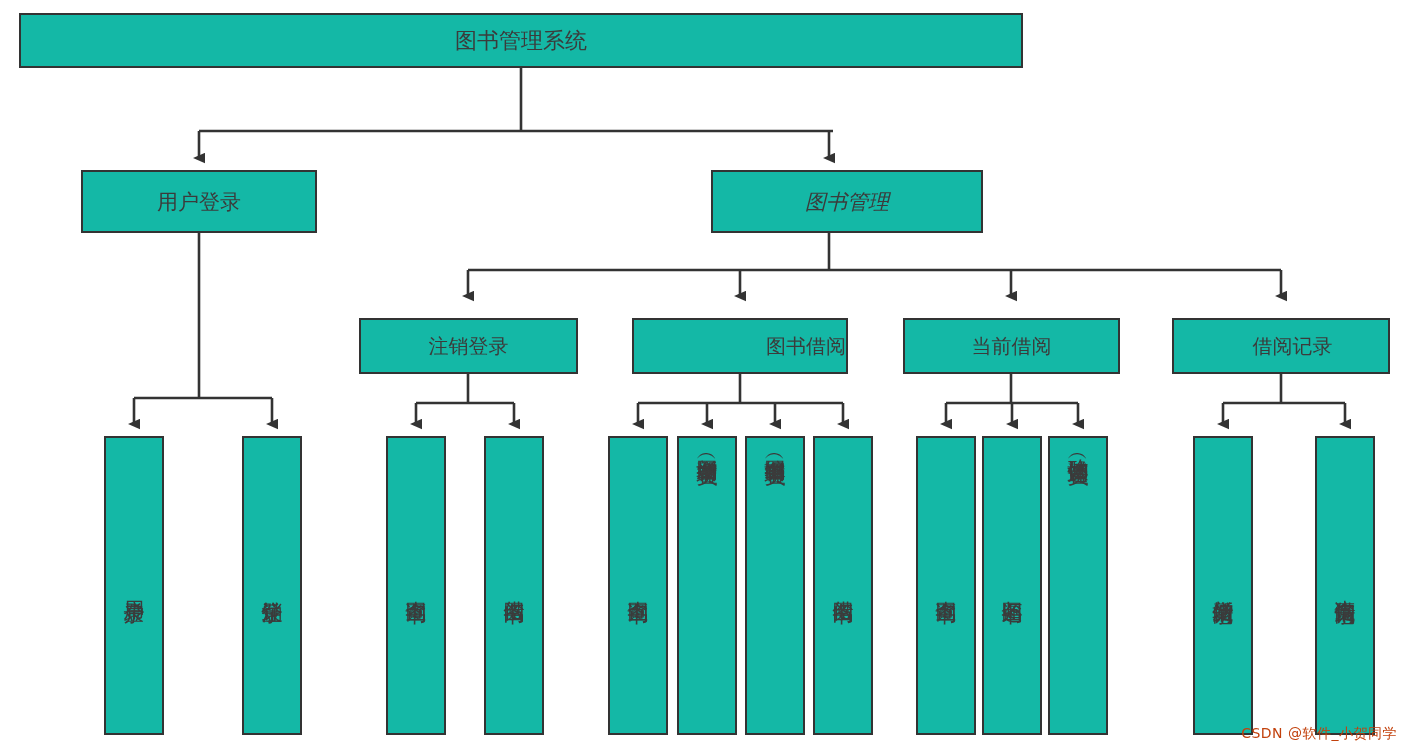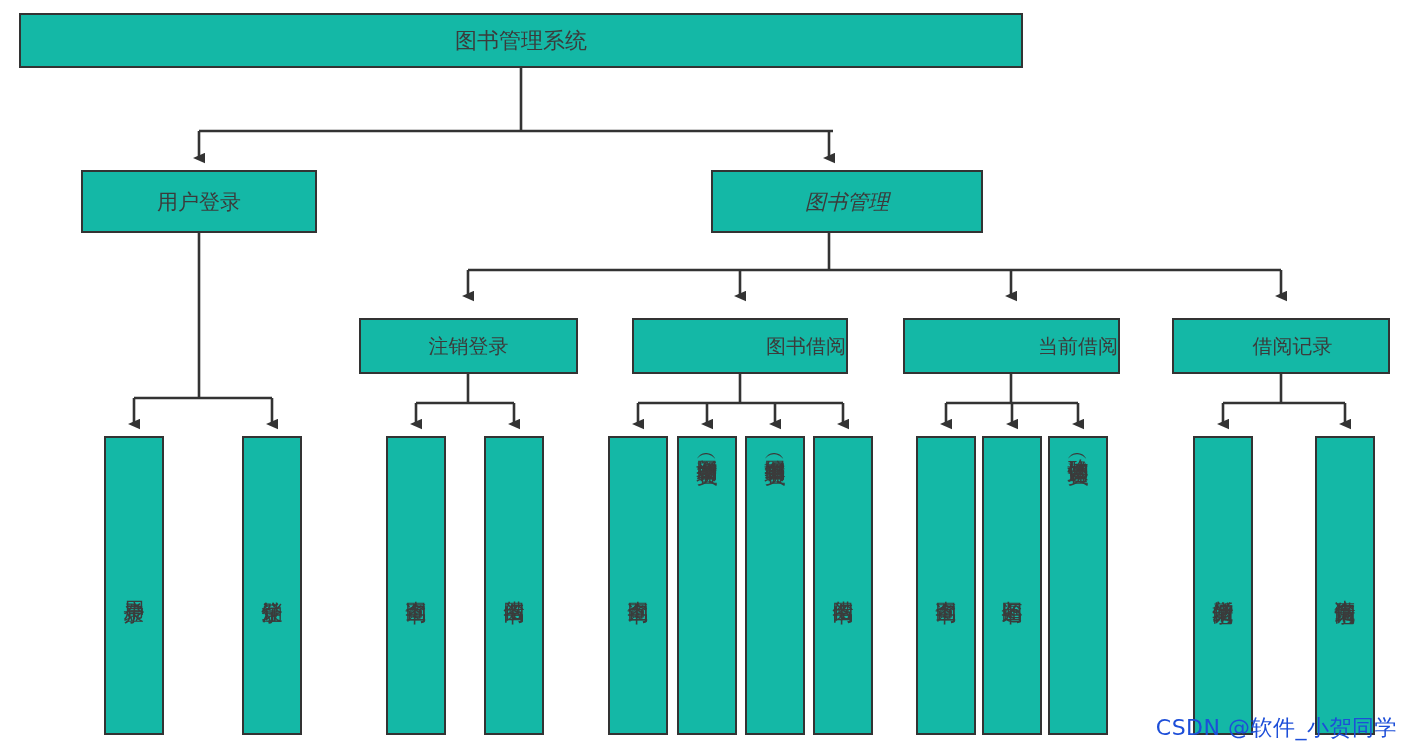--- a/index.html
+++ b/index.html
@@ -64,22 +64,22 @@
     justify-content: center;
   }
   .leaf-inner.top {
     align-items: flex-start;
     padding-top: 4px;
   }
   .watermark {
     position: absolute;
     right: 8px;
     bottom: 4px;
-    font-size: 22px;
-    color: #1d4ed8;
+    font-size: 14px;
+    color: #c2410c;
     letter-spacing: 0.5px;
     white-space: nowrap;
   }
 </style>
 </head>
 <body>
 
 <div id="canvas">
 
   <svg id="edges" viewBox="0 0 1405 747">
@@ -142,21 +142,21 @@
   <div class="node node-l1" style="left:711px; top:170px; width:272px; height:63px;font-style:italic;">
     <span>图书管理</span>
   </div>
 
   <div class="node node-l2" style="left:359px; top:318px; width:219px; height:56px;">
     <span>注销登录</span>
   </div>
   <div class="node node-l2" style="left:632px; top:318px; width:216px; height:56px;justify-content:flex-end;">
     <span>图书借阅</span>
   </div>
-  <div class="node node-l2" style="left:903px; top:318px; width:217px; height:56px;justify-content:flex-end;">
+  <div class="node node-l2" style="left:903px; top:318px; width:217px; height:56px;">
     <span>当前借阅</span>
   </div>
   <div class="node node-l2" style="left:1172px; top:318px; width:218px; height:56px;padding-left:23px;">
     <span>借阅记录</span>
   </div>
 
   <div class="node node-leaf" style="left:104px; top:436px; width:60px; height:299px;">
     <div class="leaf-inner">
       <span class="vtext">用户登录</span>
     </div>

